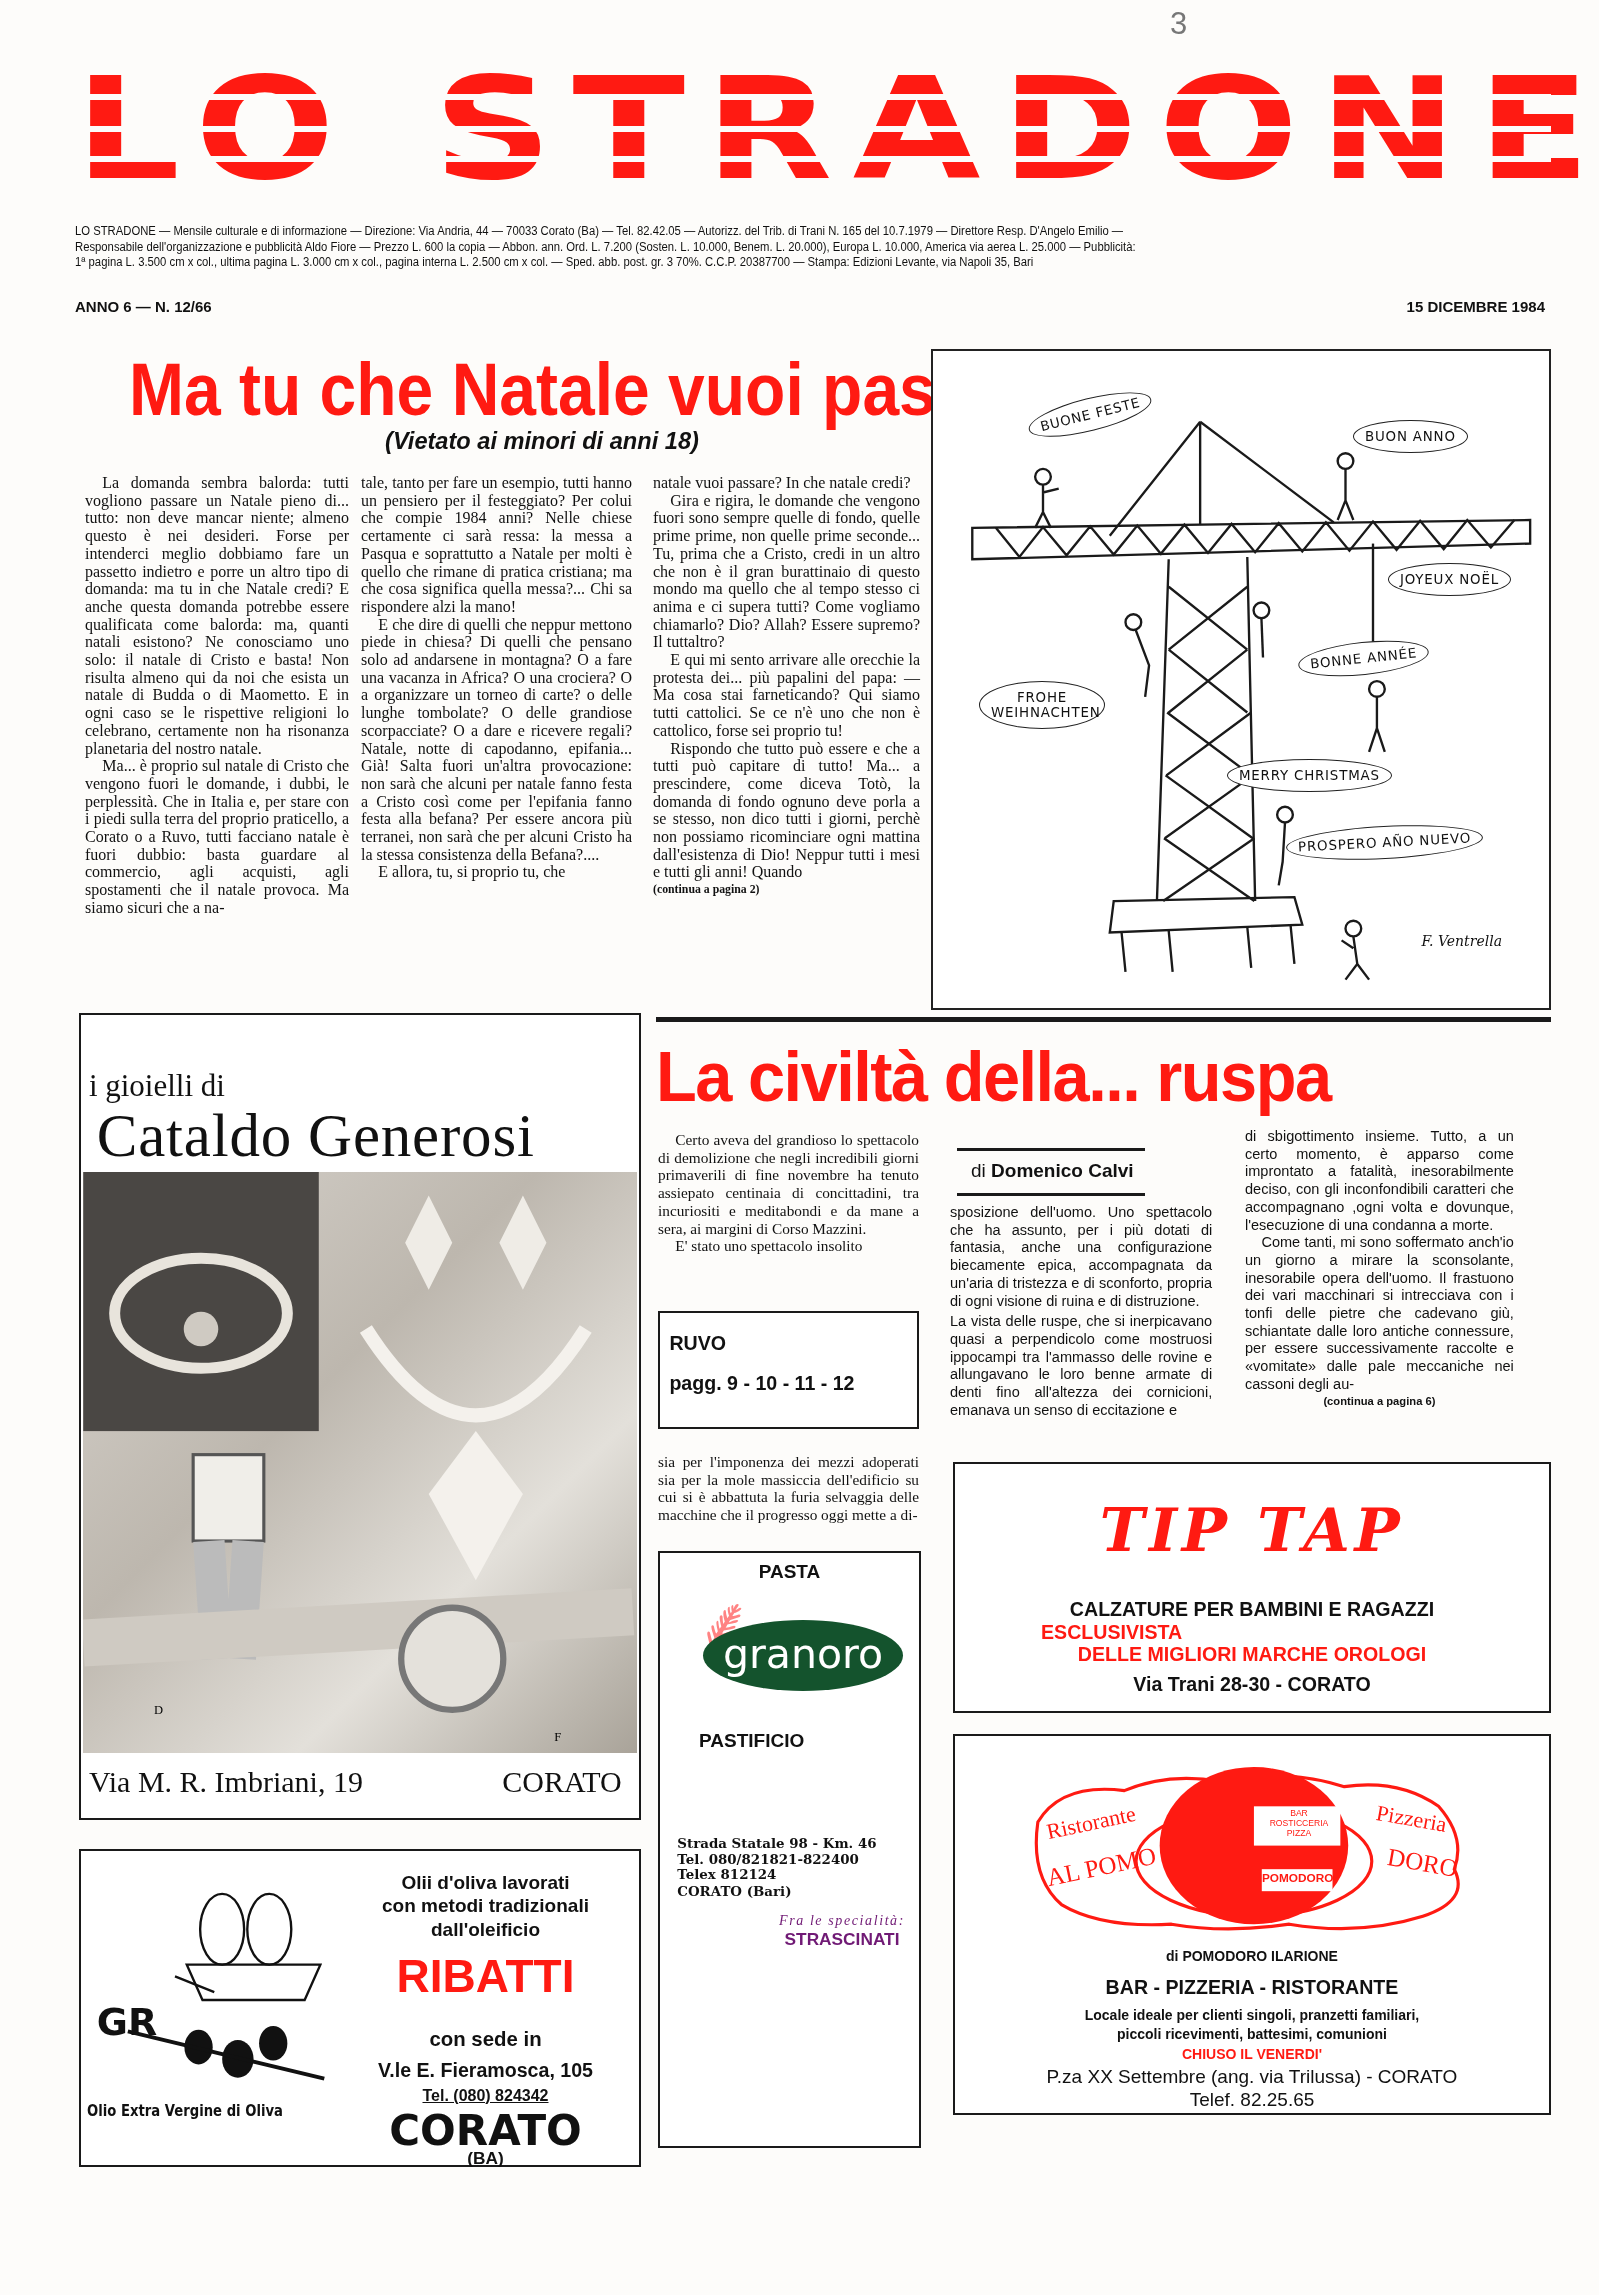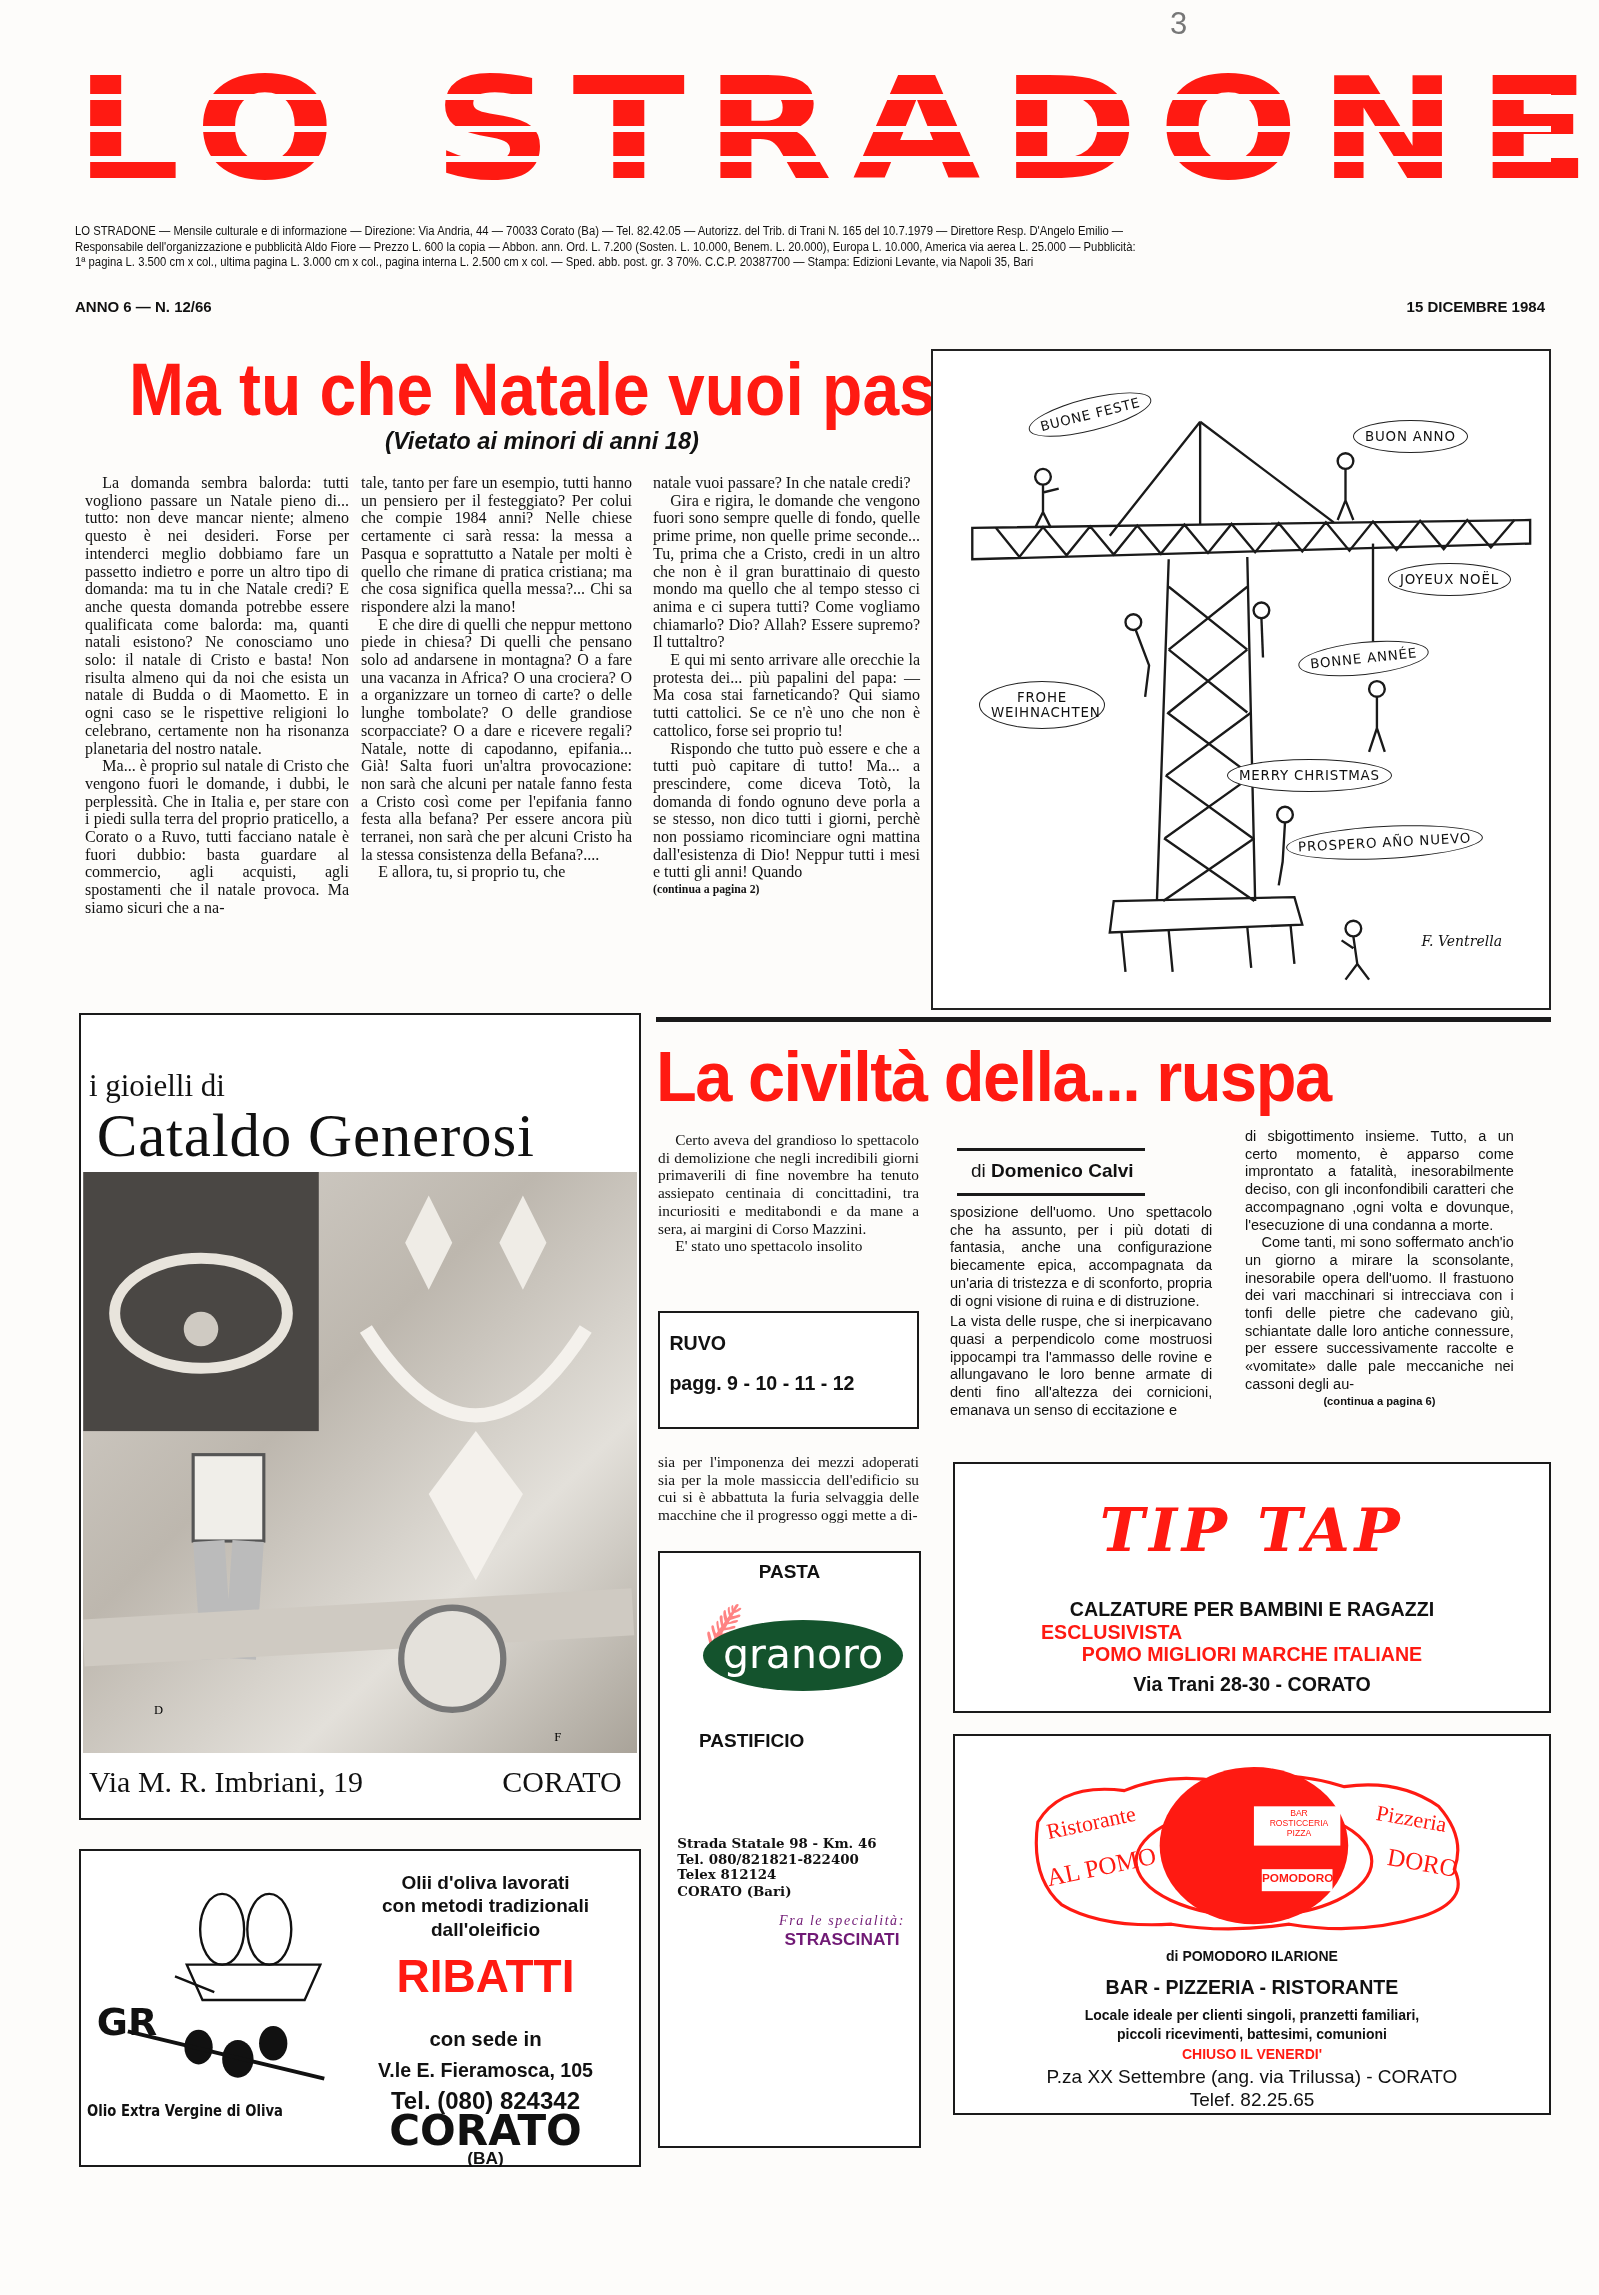--- a/index.html
+++ b/index.html
@@ -197,21 +197,21 @@
   <div class="abs" style="left:15.7px; top:149px; font-family:'DejaVu Sans',sans-serif; font-weight:bold; font-size:38px;">GR</div>
   <div class="abs" style="left:6.3px; top:250px; font-family:'DejaVu Sans',sans-serif; font-weight:bold; font-size:16.5px; transform:scaleX(0.8); transform-origin:left;">Olio Extra Vergine di Oliva</div>
   <div class="rib-t" style="top:19.6px; font-size:19px; line-height:23.6px;">
     <div>Olii d'oliva lavorati</div>
     <div>con metodi tradizionali</div>
     <div>dall'oleificio</div>
   </div>
   <div class="rib-t" style="top:98px; font-size:46px; color:#ff1a12;">RIBATTI</div>
   <div class="rib-t" style="top:177px; font-size:20.4px;">con sede in</div>
   <div class="rib-t" style="top:208px; font-size:19.6px;">V.le E. Fieramosca, 105</div>
-  <div class="rib-t" style="top:236px; font-size:24px;">Tel. (080) 824342</div>
+  <div class="rib-t" style="top:236px; font-size:16px;text-decoration:underline;">Tel. (080) 824342</div>
   <div class="rib-t" style="top:255px; font-size:42px; font-family:'DejaVu Sans',sans-serif;">CORATO</div>
   <div class="rib-t" style="top:297px; font-size:17.3px;">(BA)</div>
 </div>
 
 <div class="abs rule" style="left:656px; top:1017px; width:895px;"></div>
 <div class="abs h2">La civiltà della... ruspa</div>
 
 <div class="abs col" style="left:658px; top:1131px; width:261px; font-size:15.3px;">
   <p>Certo aveva del grandioso lo spettacolo di demolizione che negli incredibili giorni primaverili di fine novembre ha tenuto assiepato centinaia di concittadini, tra incuriositi e meditabondi e da mane a sera, ai margini di Corso Mazzini.</p>
   <p>E' stato uno spettacolo insolito</p>
@@ -252,21 +252,21 @@
   <div class="gr-spec">
     <div style="font-style:italic; font-size:14px; letter-spacing:1.6px;">Fra le specialità:</div>
     <div style="font-family:'Liberation Sans',sans-serif; font-weight:bold; font-size:17.3px;">STRASCINATI</div>
   </div>
 </div>
 
 <div class="abs ad ad-tiptap">
   <div class="tt-title">TIP TAP</div>
   <div class="tt-line" style="top:134px; font-size:19.6px;">CALZATURE PER BAMBINI E RAGAZZI</div>
   <div class="tt-line" style="top:157px; font-size:19.6px; color:#ff1a12; text-align:left; padding-left:86px;">ESCLUSIVISTA</div>
-  <div class="tt-line" style="top:179px; font-size:19.6px; color:#ff1a12;">POMO MIGLIORI MARCHE ITALIANE</div>
+  <div class="tt-line" style="top:179px; font-size:19.6px; color:#ff1a12;">DELLE MIGLIORI MARCHE OROLOGI</div>
   <div class="tt-line" style="top:209px; font-size:19.6px;">Via Trani 28-30 - CORATO</div>
 </div>
 
 <div class="abs ad ad-pomodoro">
   <div class="pm-logo">
     <svg width="440" height="169" viewBox="0 0 560 215">
       <path d="M10 70 Q40 20 120 30 Q180 5 250 20 Q320 0 400 25 Q470 15 520 50 Q555 90 540 130 Q560 170 500 190 Q420 215 330 200 Q250 212 180 200 Q90 205 40 175 Q0 140 10 70 Z" fill="none" stroke="#ff1a12" stroke-width="4"></path>
       <ellipse cx="285" cy="120" rx="150" ry="70" fill="none" stroke="#ff1a12" stroke-width="4"></ellipse>
       <ellipse cx="285" cy="100" rx="120" ry="100" fill="#ff1a12"></ellipse>
       <rect x="285" y="50" width="110" height="50" fill="#fff"></rect>

